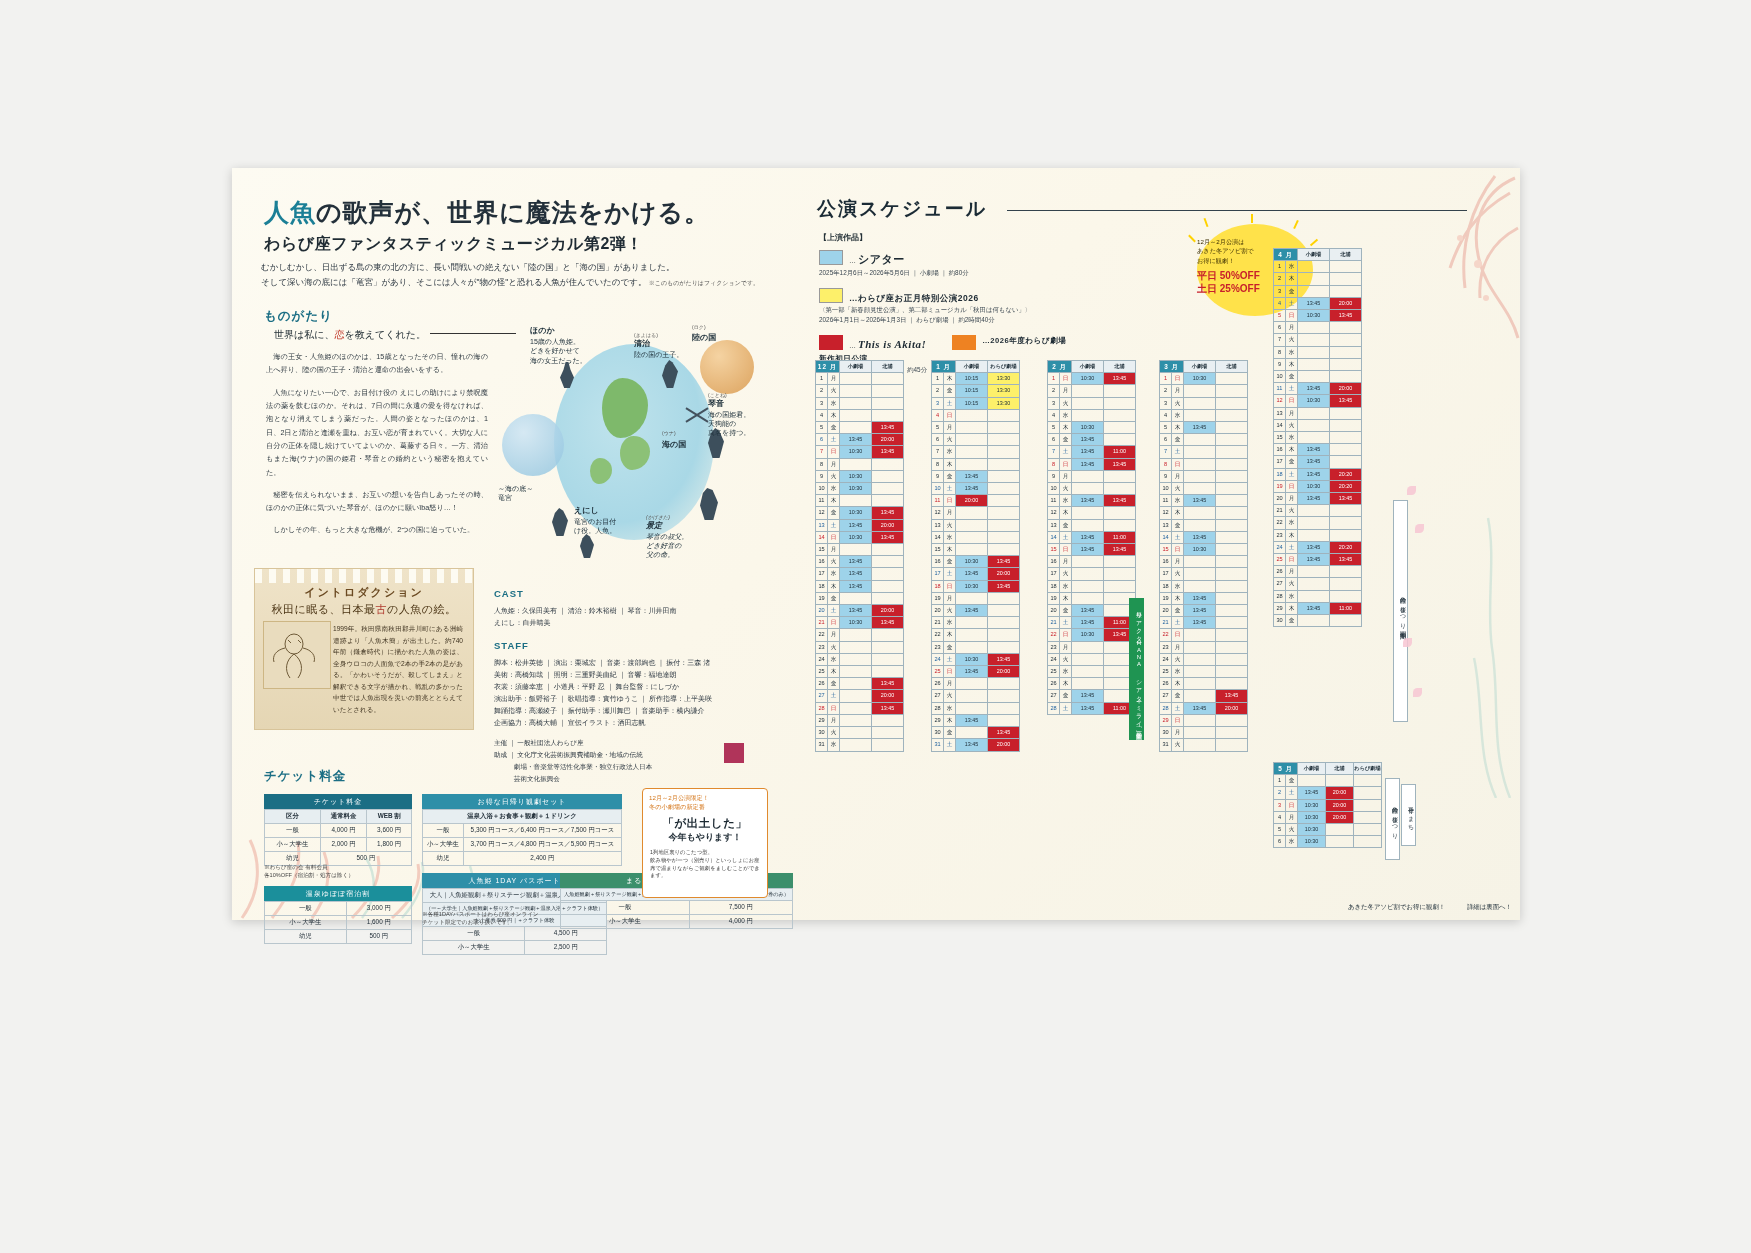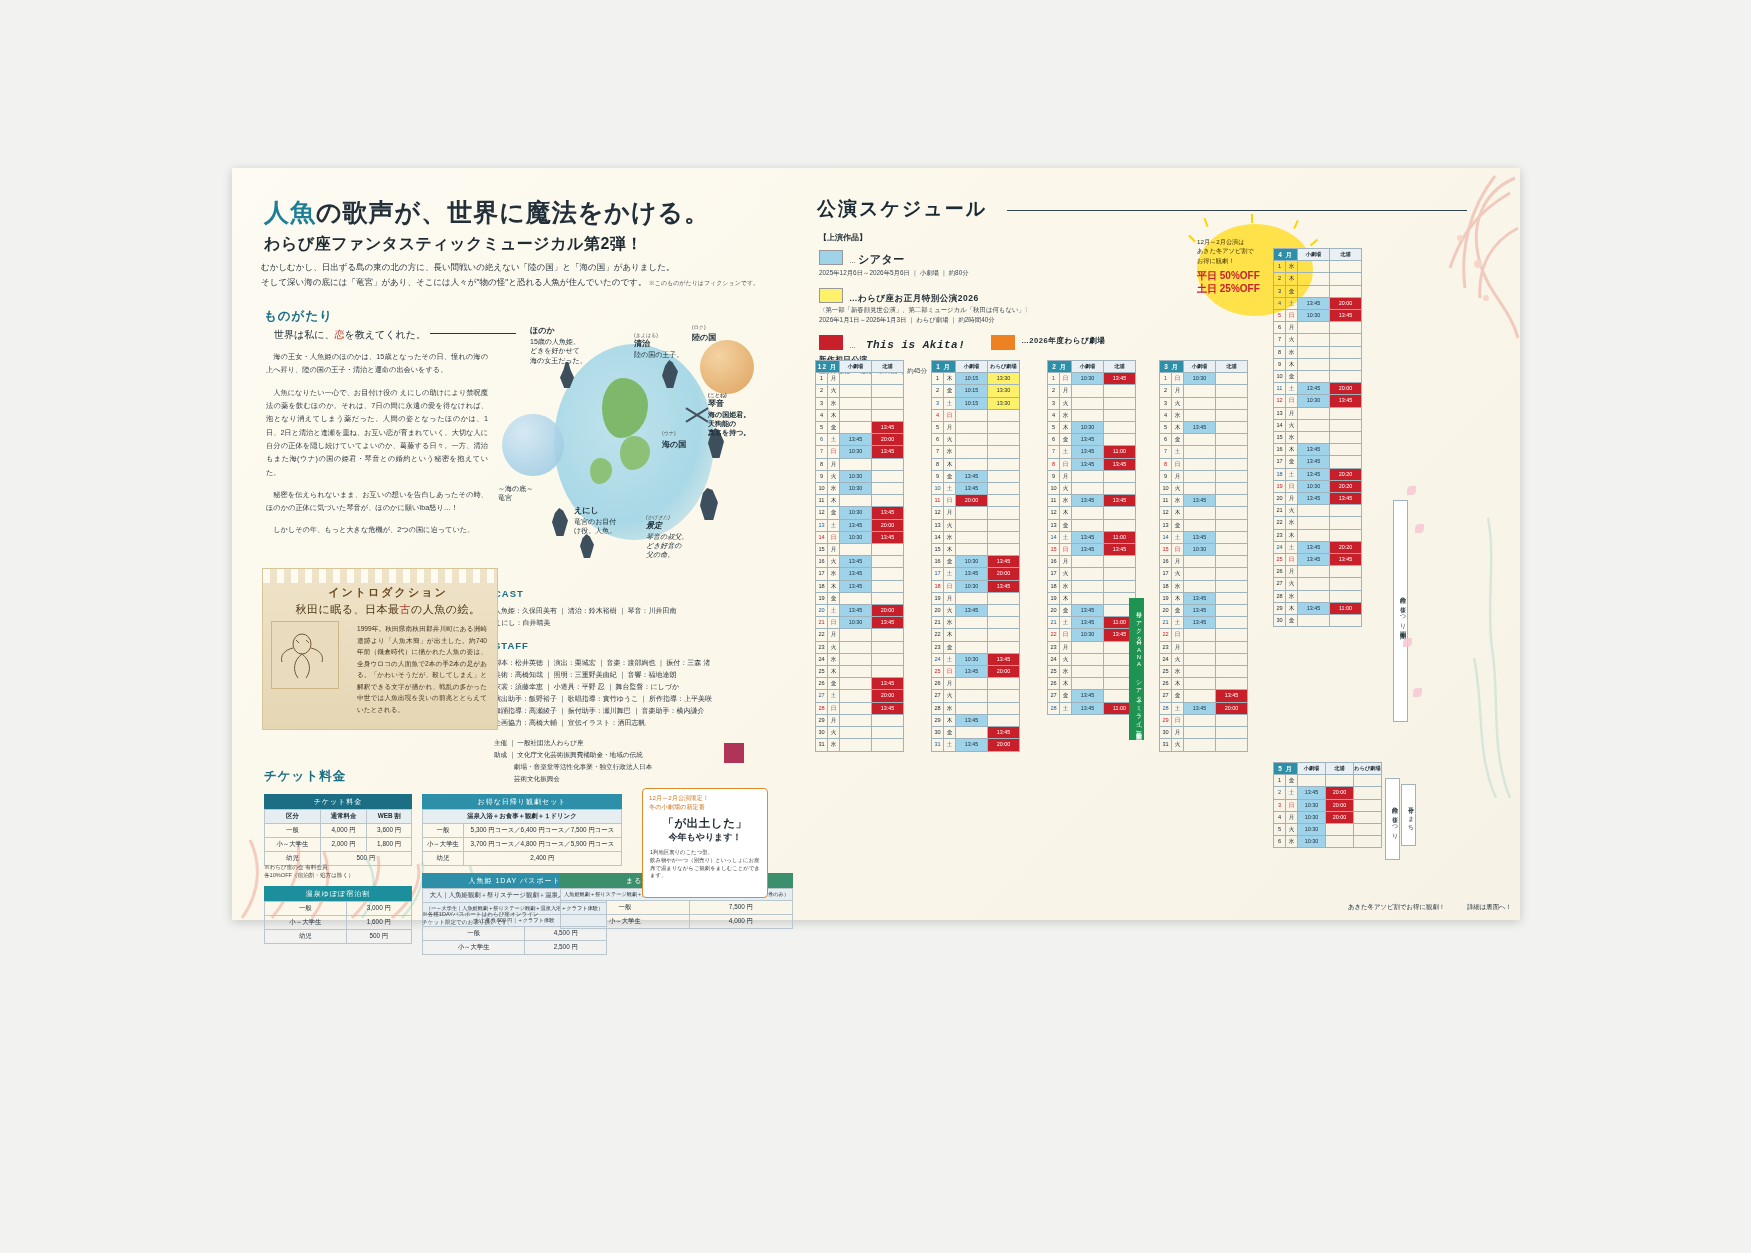--- a/index.html
+++ b/index.html
@@ -57,22 +57,22 @@
   
   .cast{position:absolute;left:262px;top:418px;width:280px;font-size:7px;line-height:1.7;color:#2b3640;}
   .cast h4{margin:0 0 3px;font-size:9.5px;color:#1b6e84;letter-spacing:1px;}
   .cast .blk{margin-bottom:9px;}
   .cast .row{white-space:nowrap;}
   .org{margin-top:6px;font-size:6.6px;line-height:1.8;}
   .stamp{position:absolute;right:10px;bottom:2px;width:40px;height:40px;}
   .stamp .sq{width:20px;height:20px;background:#b0345a;position:absolute;left:0;top:0;}
 
   
-  .intro{position:absolute;left:30px;top:400px;width:218px;height:160px;
-         background:linear-gradient(180deg,#efe3c8,#e5d6b4);border:1px solid #d8c49a;padding-left:16px;}
+  .intro{position:absolute;left:22px;top:400px;width:218px;height:160px;
+         background:linear-gradient(180deg,#efe3c8,#e5d6b4);border:1px solid #d8c49a;}
   .intro:before{content:"";position:absolute;left:0;top:0;right:0;height:14px;
          background:repeating-linear-gradient(90deg,#fdfbf2 0 7px,transparent 7px 14px);
          -webkit-mask:linear-gradient(#000,#000);}
   .intro h5{margin:16px 0 2px;text-align:center;font-size:11px;color:#6b4a22;letter-spacing:2px;}
   .intro .ttl{text-align:center;font-size:11px;color:#4a3313;letter-spacing:.5px;}
   .intro .ttl .red{color:#b03a2e;}
   .intro .bd{margin:6px 10px 0 78px;font-size:6.6px;line-height:1.75;color:#3f3320;text-align:justify;}
   .intro .sketch{position:absolute;left:8px;top:52px;width:66px;height:66px;background:#e9dcbe;border:1px solid #cdb684;}
 
   
@@ -96,21 +96,21 @@
   .sched-rule{position:absolute;left:200px;top:42px;width:460px;border-top:1px solid #33424c;}
   .works{position:absolute;left:12px;top:64px;width:360px;font-size:7px;color:#263238;line-height:1.6;}
   .works .hd{font-size:8px;font-weight:bold;margin-bottom:5px;}
   .sw{display:inline-block;width:22px;height:13px;vertical-align:-2px;margin-right:4px;border:1px solid #999;}
   .sw.blue{background:#9ed3ea;}
   .sw.yellow{background:#fdf06a;}
   .sw.red{background:#c8202b;border-color:#c8202b;}
   .sw.orange{background:#ee8222;border-color:#ee8222;}
   .wk{margin-bottom:9px;}
   .wk .nm{font-size:11px;font-weight:bold;color:#1d2a33;letter-spacing:.5px;}
-  .wk .nm.script{font-family:Liberation Mono, monospace;font-style:italic;margin-left:8px;}
+  .wk .nm.script{font-family:Liberation Serif, serif;font-style:italic;}
   .wk .ds{font-size:6.4px;color:#3a4650;line-height:1.6;}
   .badge{position:absolute;left:390px;top:56px;width:116px;height:92px;border-radius:50%;
          background:#ffe24a;}
   .badge .l1{margin-top:13px;font-size:6.2px;color:#3a2d00;line-height:1.5;}
   .badge .l2{margin-top:4px;font-size:10px;font-weight:bold;color:#c8202b;line-height:1.35;}
   .ray{position:absolute;width:2px;height:9px;background:#ffd200;}
 
   
   .cal{position:absolute;font-size:5.6px;color:#20303a;}
   .cal table{border-collapse:collapse;}
@@ -226,21 +226,21 @@
       </div>
       <div class="map-lbl" style="left:140px;top:14px;">
         <span class="rb">(きよはる)</span>
         <b>清治</b>
         <span style="display:block">陸の国の王子。</span>
       </div>
       <div class="map-lbl" style="left:198px;top:6px;font-size:9px;">
         <span class="rb">(ロク)</span>
         <b>陸の国</b>
       </div>
-      <div class="map-lbl" style="left:214px;top:74px;font-weight:bold;">
+      <div class="map-lbl" style="left:214px;top:74px;">
         <span class="rb">(ことね)</span>
         <b>琴音</b>
         <span style="display:block;white-space:pre-line">海の国姫君。
 天狗能の
 真名を持つ。</span>
       </div>
       <div class="map-lbl" style="left:168px;top:112px;font-size:10px;">
         <span class="rb">(ウナ)</span>
         <b>海の国</b>
       </div>

